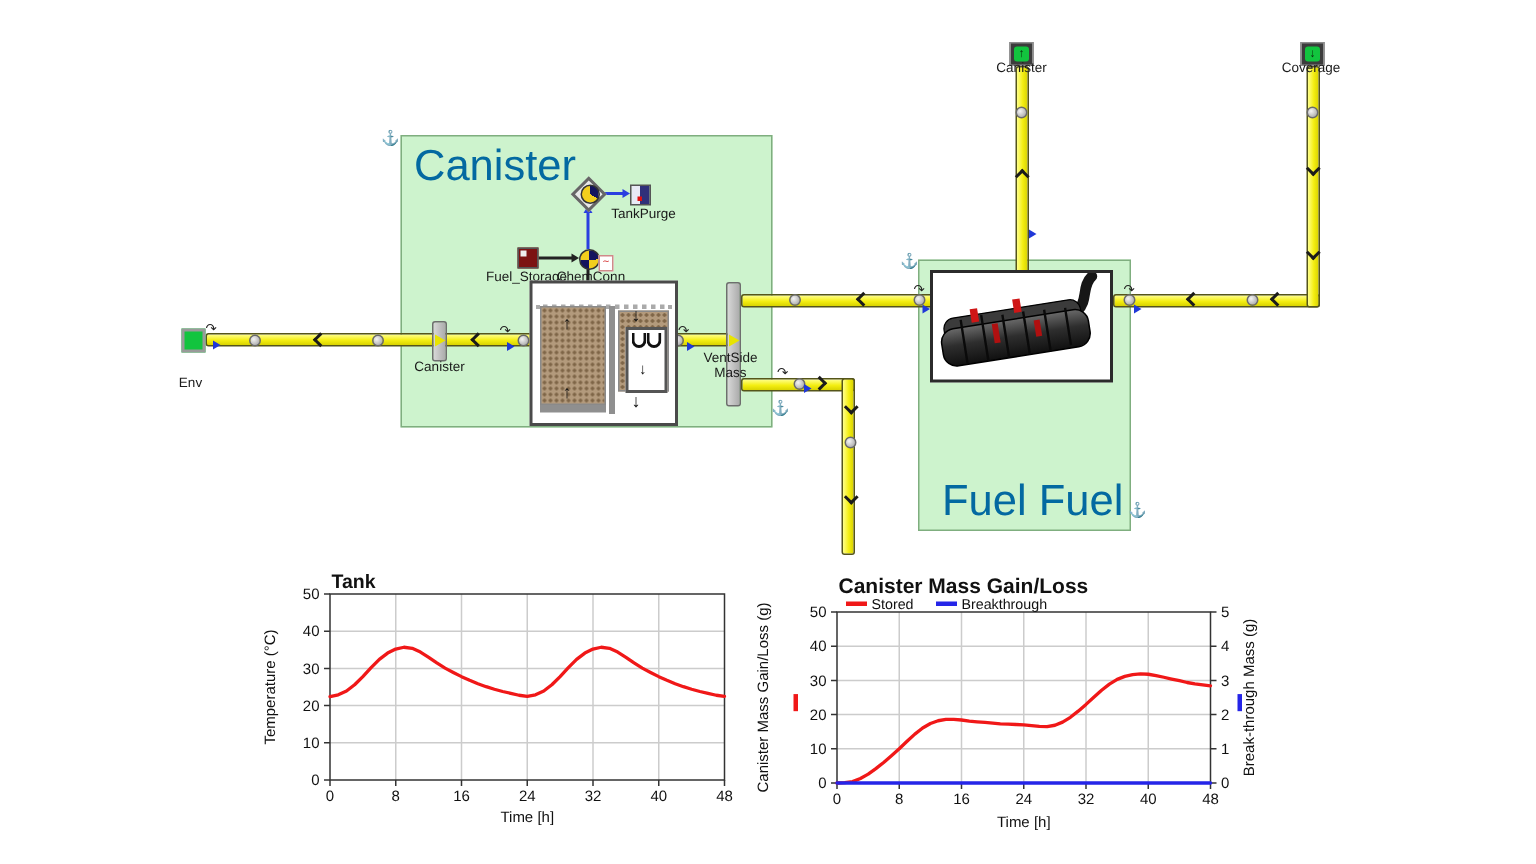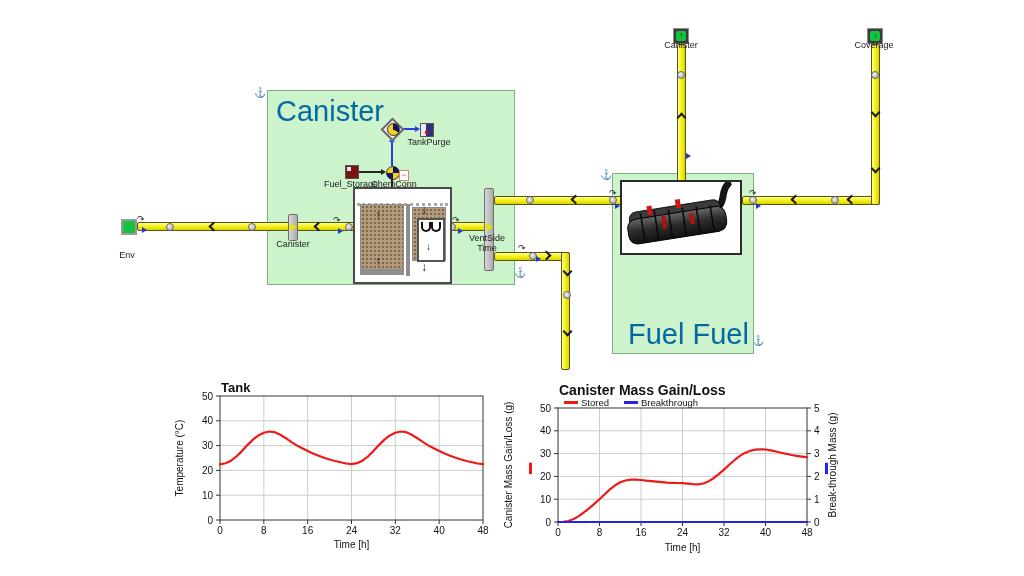--- a/index.html
+++ b/index.html
@@ -105,21 +105,21 @@
 <div class="abs" style="left:121px;top:219px;width:12px;height:12px;background:#12c43e;border:2px solid #9a9a9a"></div>
 <div class="lbl" style="left:127px;top:250px">Env</div>
 
 <div class="vbar" style="left:288px;top:214px;height:27px"></div>
 <span class="vtri" style="left:290px;top:223px"></span>
 <div class="lbl" style="left:293px;top:239px">Canister</div>
 
 <div class="vbar" style="left:484px;top:188px;height:83px"></div>
 <span class="vtri" style="left:486px;top:223px"></span>
 <div class="lbl" style="left:487px;top:233px">VentSide</div>
-<div class="lbl" style="left:487px;top:243px">Time</div>
+<div class="lbl" style="left:487px;top:243px">Mass</div>
 
 <div class="abs" style="left:673px;top:28px;width:14px;height:14px;background:#3c3c3c;border:1px solid #8c8c8c">
   <div style="position:absolute;inset:2px;background:#12c43e;border-radius:2px;display:flex;align-items:center;justify-content:center;font-size:8px;font-weight:bold;color:#0a2a0a;line-height:1">↑</div>
 </div>
 <div class="lbl" style="left:681px;top:40px">Canister</div>
 
 <div class="abs" style="left:867px;top:28px;width:14px;height:14px;background:#3c3c3c;border:1px solid #8c8c8c">
   <div style="position:absolute;inset:2px;background:#12c43e;border-radius:2px;display:flex;align-items:center;justify-content:center;font-size:8px;font-weight:bold;color:#0a2a0a;line-height:1">↓</div>
 </div>
 <div class="lbl" style="left:874px;top:40px">Coverage</div>

